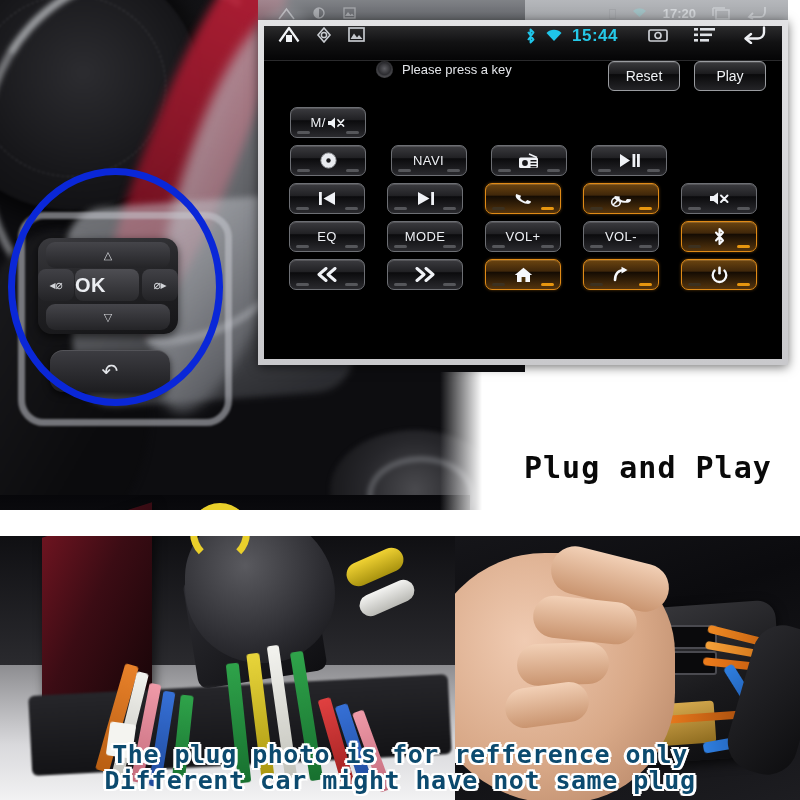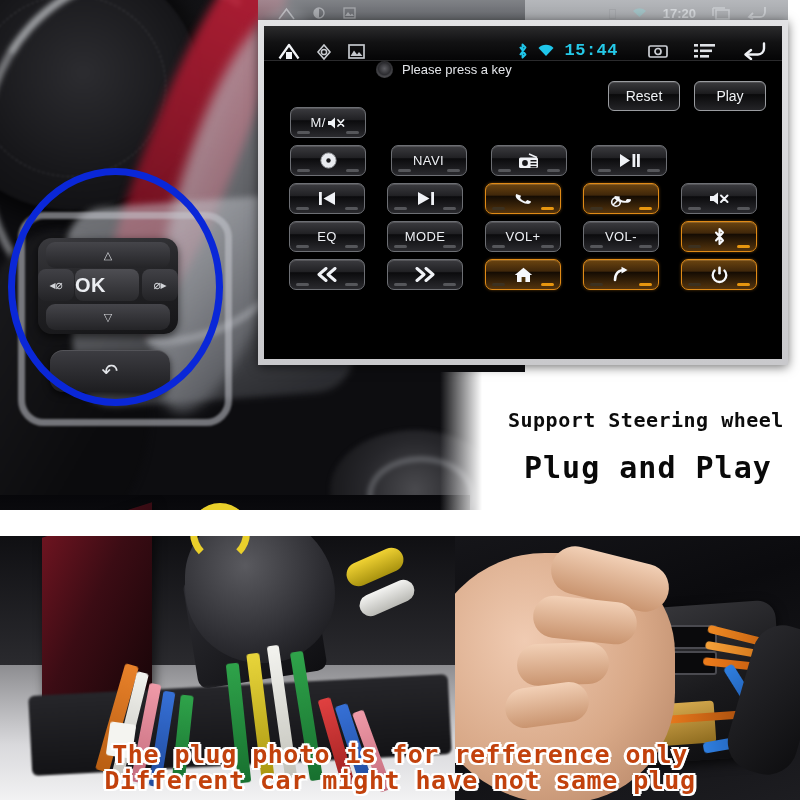--- a/index.html
+++ b/index.html
@@ -195,21 +195,21 @@
   .white-band-2{
     position:absolute;left:440px;top:372px;width:60px;height:160px;
     background:linear-gradient(90deg,rgba(255,255,255,0),#ffffff 70%);
   }
 
   
   .caption{
     position:absolute;left:0;top:742px;width:800px;text-align:center;
     font-family:"DejaVu Sans Mono","Liberation Mono",monospace;
     font-weight:bold;font-size:25px;line-height:26px;
-    color:#c2410c;letter-spacing:.5px;white-space:nowrap;
+    color:#0c4a6e;letter-spacing:.5px;white-space:nowrap;
     text-shadow:
       -2px 0 #fff, 2px 0 #fff, 0 -2px #fff, 0 2px #fff,
       -2px -2px #fff, 2px -2px #fff, -2px 2px #fff, 2px 2px #fff,
       -3px 0 #fff, 3px 0 #fff;
   }
   .caption div{margin:0;}
 
   
   .ghost-bar{
     position:absolute;left:258px;top:0px;width:530px;height:26px;
@@ -226,41 +226,41 @@
     background:linear-gradient(180deg,#e2e2e4,#c9c9cc);
     padding:6px;box-sizing:border-box;
     box-shadow:0 2px 10px rgba(0,0,0,.55);
   }
   .screen{
     position:relative;width:100%;height:100%;background:#000;overflow:hidden;
   }
   .navbar{
     position:relative;height:34px;width:100%;
     background:linear-gradient(180deg,#2b2b2d 0%,#121213 48%,#050506 100%);
-    display:flex;align-items:flex-end;border-bottom:1px solid #2a2a2c;font-family:Liberation Mono, monospace;
+    display:flex;align-items:flex-start;border-bottom:1px solid #2a2a2c;
   }
   .nav-left{display:flex;align-items:center;gap:16px;margin-left:14px;}
   .nav-mid{display:flex;align-items:center;gap:9px;margin-left:auto;}
   .nav-right{display:flex;align-items:center;gap:26px;margin-left:30px;margin-right:16px;}
   .nav-clock{color:#25c9e8;font-size:17px;font-weight:bold;letter-spacing:.5px;}
   .ico{display:inline-flex;align-items:center;justify-content:center;}
 
   .row-top{
     position:relative;height:44px;display:flex;align-items:flex-start;padding:0 16px;
   }
   .press-key{
     display:flex;align-items:center;gap:9px;margin-left:96px;
   }
   .press-dot{
     width:17px;height:17px;border-radius:50%;
     background:radial-gradient(circle at 50% 45%,#5c5c61 0%,#2c2c30 48%,#616166 70%,#1a1a1d 100%);
     box-shadow:inset 0 0 2px #000;
   }
   .press-label{color:#e4e6ea;font-size:13px;}
-  .hdr-btns{margin-left:auto;display:flex;gap:14px;margin-top:20px;}
+  .hdr-btns{margin-left:auto;display:flex;gap:14px;}
   .hdr-btn{
     width:70px;height:28px;border-radius:6px;
     background:linear-gradient(180deg,#3a3a3d 0%,#1b1b1d 42%,#0a0a0b 45%,#242427 100%);
     border:1px solid #9a9ca0;
     color:#f0f2f5;font-size:14px;display:flex;align-items:center;justify-content:center;
     box-shadow:inset 0 1px 0 rgba(255,255,255,.12);
   }
 
   .grid{position:relative;padding:2px 14px 0 14px;}
   .grow{display:flex;gap:0;margin-bottom:7px;}
@@ -359,21 +359,20 @@
     <div class="finger" style="left:95px;top:30px;width:120px;height:48px;transform:rotate(14deg);"></div>
     <div class="finger" style="left:78px;top:74px;width:104px;height:42px;transform:rotate(6deg);"></div>
     <div class="finger" style="left:62px;top:118px;width:92px;height:42px;transform:rotate(-2deg);"></div>
     <div class="finger" style="left:50px;top:160px;width:84px;height:40px;transform:rotate(-8deg);"></div>
   </div>
 
   <div class="white-panel"></div>
   <div class="white-band-2"></div>
   <div class="white-band"></div>
 
-  <div class="support-line">Support Steering wheel</div>
   <div class="pnp-line">Plug and Play</div>
 
   <div class="ghost-bar">
     <div class="ghost-left">
       <span class="ico ghost-ico">
         <svg width="17" height="13" viewBox="0 0 17 13">
             <path d="M1 12 L8.5 2 L16 12" fill="none" stroke="#e8eaee" stroke-width="1.6"></path>
           </svg>
       </span>
       <span class="ico ghost-ico">

